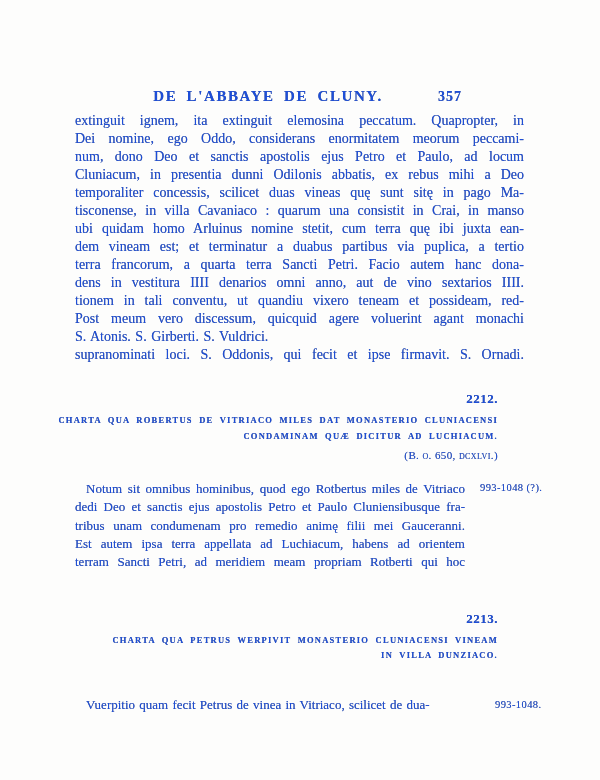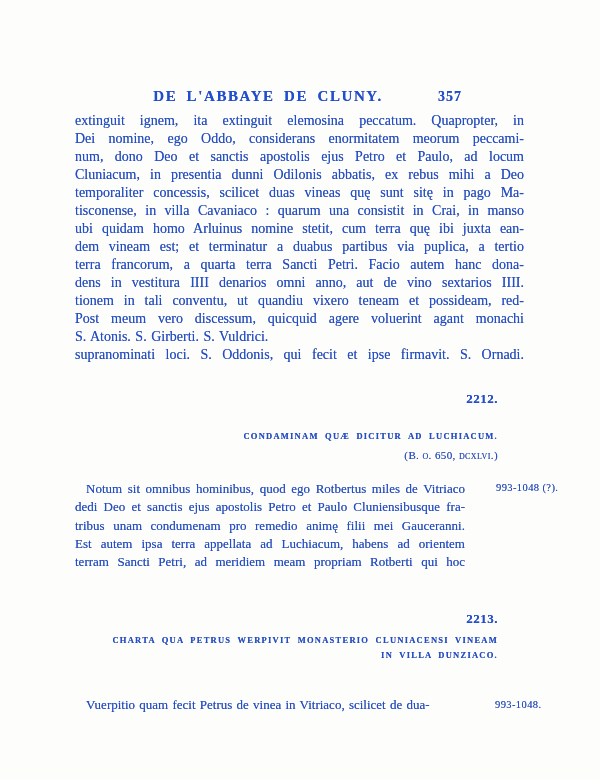--- a/index.html
+++ b/index.html
@@ -44,21 +44,21 @@
   .h2212b{top:431px;}
   .h2213a{top:635px;}
   .h2213b{top:650px;}
   .entry-source{font-size:11px;font-variant:small-caps;letter-spacing:0.4px;}
   .s2212{top:449px;}
   .s2213{top:668px;}
   
   .margin-date{
     position:absolute;font-size:10.5px;letter-spacing:0.4px;white-space:nowrap;
   }
-  .m1{left:496px;top:482px;}
+  .m1{left:480px;top:482px;}
   .m2{left:495px;top:699px;}
 </style>
 </head>
 <body>
 
 <div class="page">
 
   <div class="running-head">DE L'ABBAYE DE CLUNY.</div>
 
   <div class="folio">357</div>
@@ -75,20 +75,21 @@
       <div class="tline">terra francorum, a quarta terra Sancti Petri. Facio autem hanc dona-</div>
       <div class="tline">dens in vestitura IIII denarios omni anno, aut de vino sextarios IIII.</div>
       <div class="tline">tionem in tali conventu, ut quandiu vixero teneam et possideam, red-</div>
       <div class="tline">Post meum vero discessum, quicquid agere voluerint agant monachi</div>
       <div class="tline tline-last">S. Atonis. S. Girberti. S. Vuldrici.</div>
       <div class="tline">supranominati loci. S. Oddonis, qui fecit et ipse firmavit. S. Ornadi.</div>
     </div>
 
   <div class="disp entry-number n2212">2212.</div>
 
+  <div class="disp entry-heading h2212a">CHARTA QUA ROBERTUS DE VITRIACO MILES DAT MONASTERIO CLUNIACENSI</div>
 
   <div class="disp entry-heading h2212b">CONDAMINAM QUÆ DICITUR AD LUCHIACUM.</div>
 
   <div class="disp entry-source s2212">(B. o. 650, dcxlvi.)</div>
 
   <div class="para para2 indent-first">
       <div class="tline tline-first">Notum sit omnibus hominibus, quod ego Rotbertus miles de Vitriaco</div>
       <div class="tline">dedi Deo et sanctis ejus apostolis Petro et Paulo Cluniensibusque fra-</div>
       <div class="tline">tribus unam condumenam pro remedio animę filii mei Gauceranni.</div>
       <div class="tline">Est autem ipsa terra appellata ad Luchiacum, habens ad orientem</div>

